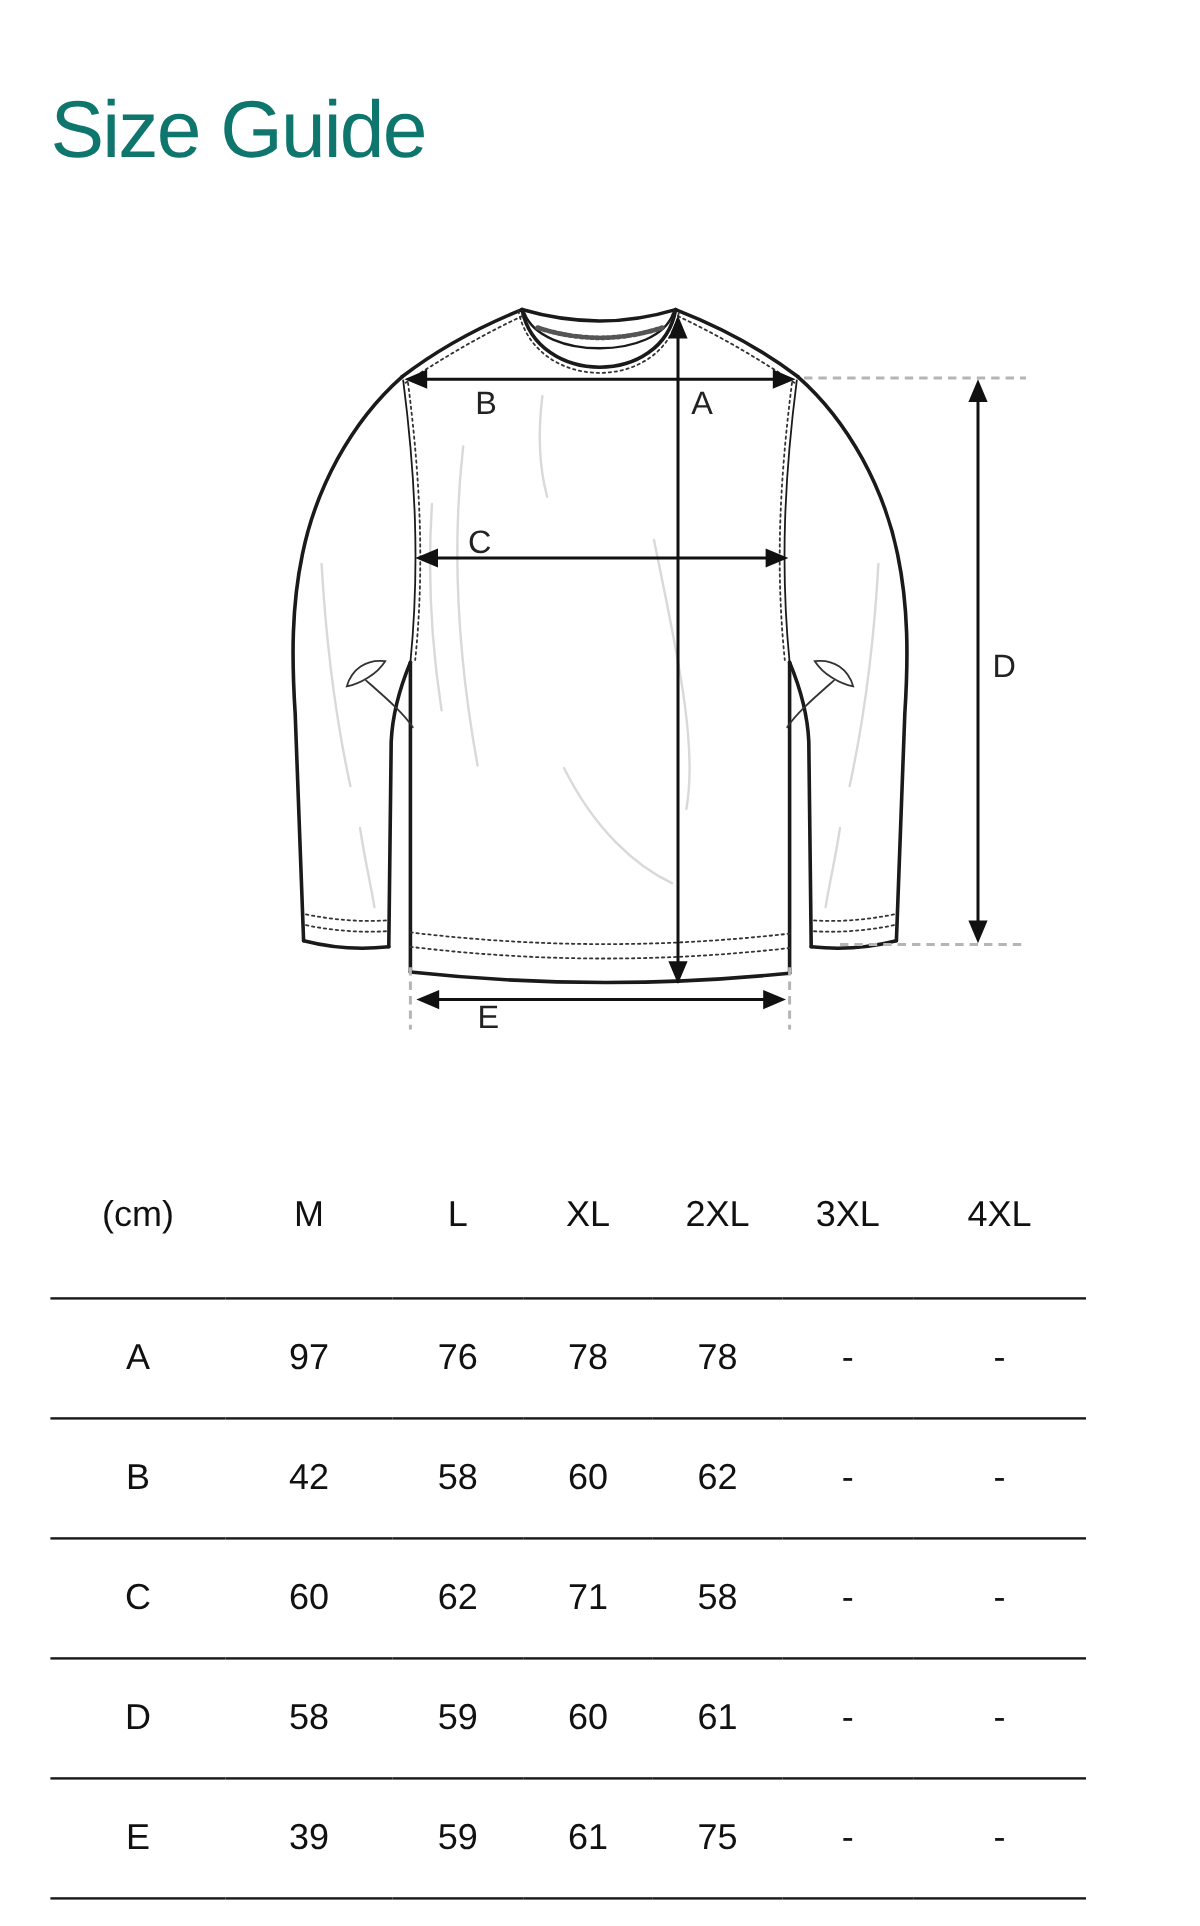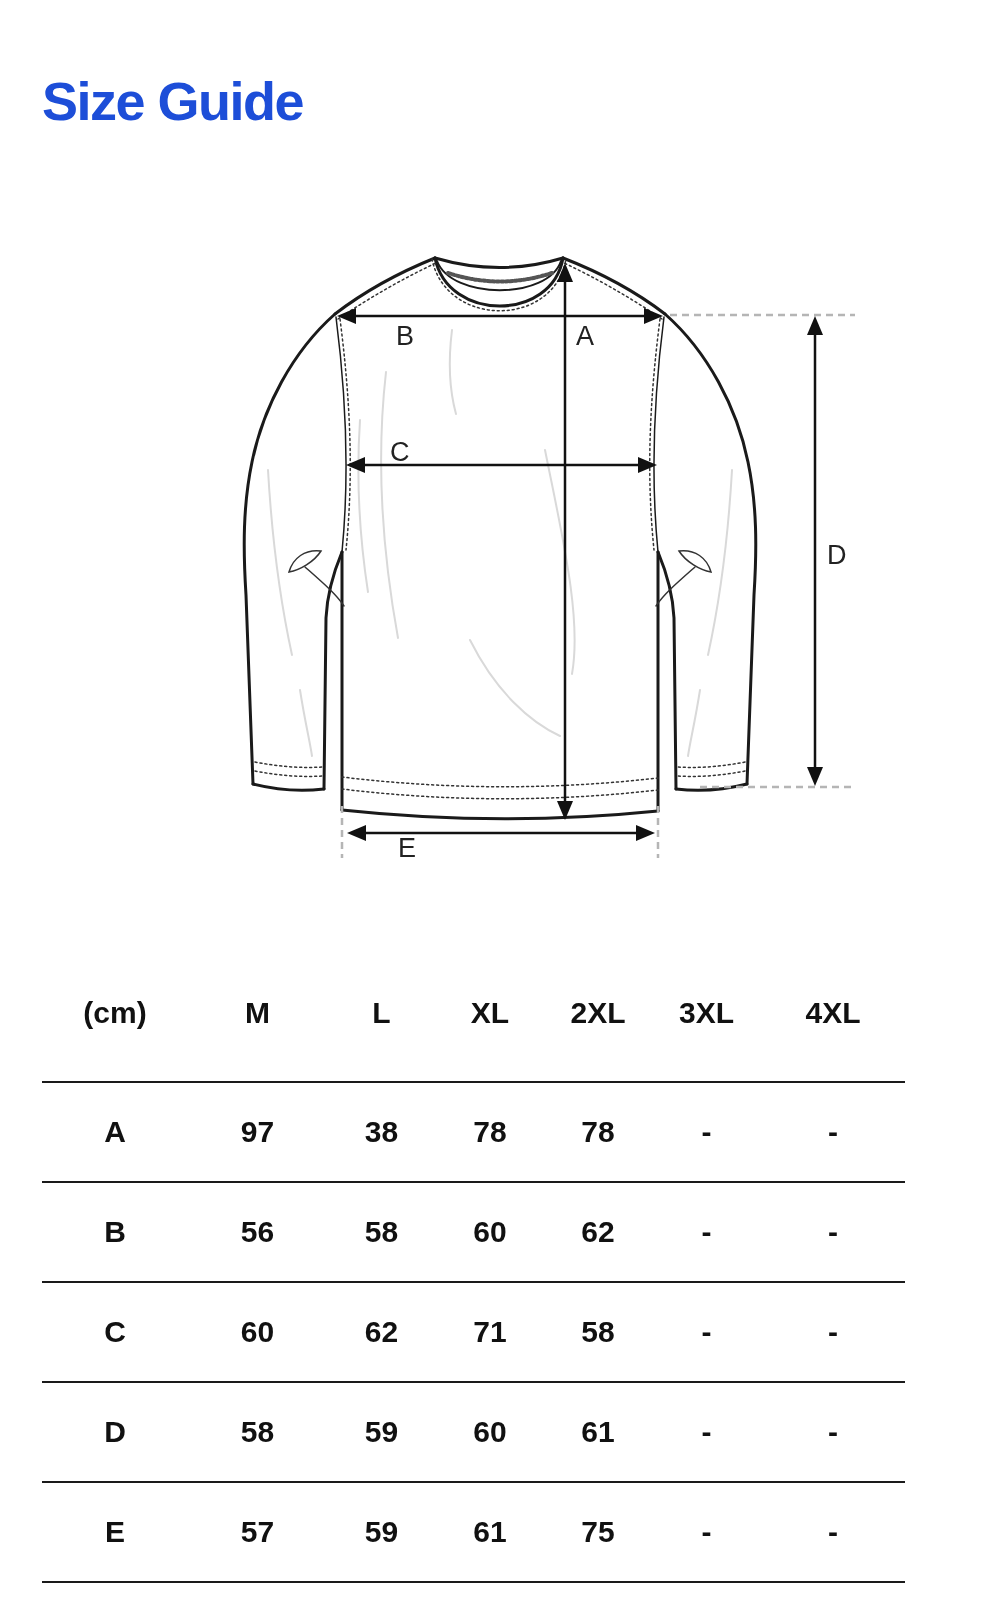--- a/index.html
+++ b/index.html
@@ -7,45 +7,45 @@
   body {
     width: 1000px; height: 1605px;
     position: relative;
     font-family: "Liberation Sans", sans-serif;
     color: #111111;
     overflow: hidden;
   }
   .page-title {
     position: absolute;
     left: 42px; top: 70px;
-    font-size: 54px;
-    font-weight: 700;
+    font-size: 67px;
+    font-weight: 400;
     letter-spacing: -1.5px;
-    color: #1d4ed8;
+    color: #0f766e;
   }
   .diagram-wrap {
     position: absolute;
     left: 0; top: 0;
     width: 1000px; height: 900px;
   }
   svg text {
     font-family: "Liberation Sans", sans-serif;
     font-size: 27px;
     fill: #222222;
     font-weight: 400;
   }
   .size-table {
     position: absolute;
     left: 42px; top: 945px;
     width: 863px;
     border-collapse: collapse;
     table-layout: fixed;
   }
   .size-table th, .size-table td {
-    font-weight: 700;
+    font-weight: 400;
     font-size: 30px;
     text-align: center;
     vertical-align: middle;
     color: #111111;
     padding: 0;
   }
   .size-table thead th {
     height: 137px;
     border-bottom: 2px solid #1a1a1a;
   }
@@ -181,29 +181,29 @@
       <th>XL</th>
       <th>2XL</th>
       <th>3XL</th>
       <th>4XL</th>
     </tr>
   </thead>
   <tbody>
     <tr>
       <td>A</td>
       <td>97</td>
-      <td>38</td>
+      <td>76</td>
       <td>78</td>
       <td>78</td>
       <td>-</td>
       <td>-</td>
     </tr>
     <tr>
       <td>B</td>
-      <td>56</td>
+      <td>42</td>
       <td>58</td>
       <td>60</td>
       <td>62</td>
       <td>-</td>
       <td>-</td>
     </tr>
     <tr>
       <td>C</td>
       <td>60</td>
       <td>62</td>
@@ -216,21 +216,21 @@
       <td>D</td>
       <td>58</td>
       <td>59</td>
       <td>60</td>
       <td>61</td>
       <td>-</td>
       <td>-</td>
     </tr>
     <tr>
       <td>E</td>
-      <td>57</td>
+      <td>39</td>
       <td>59</td>
       <td>61</td>
       <td>75</td>
       <td>-</td>
       <td>-</td>
     </tr>
   </tbody>
 </table>
 
 </body></html>

